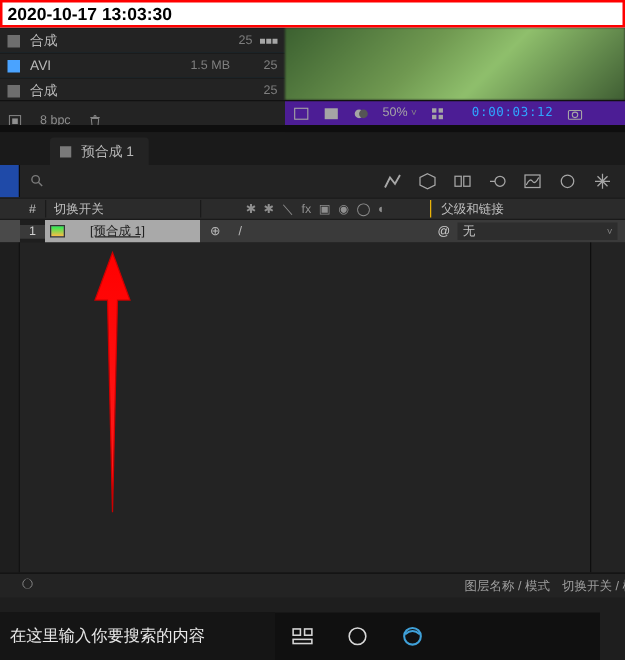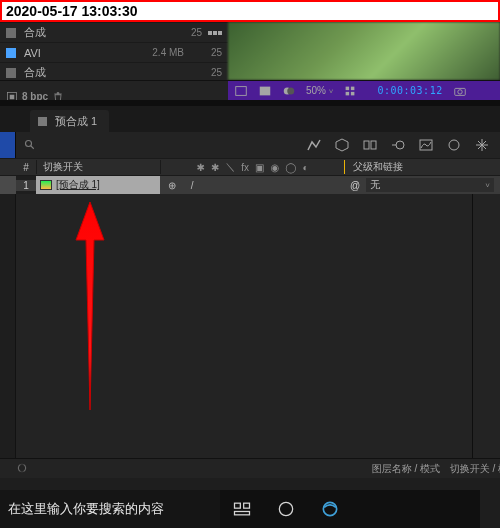--- a/index.html
+++ b/index.html
@@ -18,34 +18,34 @@
   .proj-row .name { flex: 1; color: #b8b8b8; font-size: 11px; }
   .proj-row .meta { color: #7f7f7f; font-size: 10px; margin-right: 10px; }
   .proj-row .rate { width: 22px; text-align: right; color: #7f7f7f; font-size: 10px; }
   .group-icon { width:14px; height:14px; margin-left:auto; display:flex; flex-wrap:wrap; gap:1px; align-items:center; justify-content:center;}
   .group-icon span{ width:4px; height:4px; background:#a6a6a6; display:block;}
 
   
   .viewer { position: absolute; left: 228px; top: 22px; width: 272px; height: 58px; background: linear-gradient(135deg,#3b6030,#6f9850 40%,#8fbf6c 60%,#3f5e33); filter: blur(1px); }
 
   
-  .proj-bar { position: absolute; left: 0; top: 80px; width: 228px; height: 32px; background: #232323; border-top: 1px solid #111; display:flex; align-items:center; gap:4px; padding:0 6px; color:#8e8e8e; font-size:10px;font-weight:bold;}
+  .proj-bar { position: absolute; left: 0; top: 80px; width: 228px; height: 32px; background: #232323; border-top: 1px solid #111; display:flex; align-items:center; gap:14px; padding:0 6px; color:#8e8e8e; font-size:10px;}
   .proj-bar svg, .proj-bar .ico { width:12px; height:12px; }
 
   
   .viewer-bar { position: absolute; left: 228px; top: 80px; width: 272px; height: 20px; background: #4c1d95; border-top:1px solid #111; display:flex; align-items:center; gap:10px; padding:0 6px; color:#a5a5a5; font-size:10px;}
   .viewer-bar .ico { width:14px; height:14px; display:flex; align-items:center; justify-content:center;}
   .viewer-bar .timecode { color:#2fa6ff; font-family: monospace; letter-spacing:0.5px;margin-left:10px;}
   .dropdown-caret { font-size:8px; color:#888; }
 
   
   .dark-strip { position:absolute; left:0; top:100px; width:500px; height:6px; background:#0e0e0e; }
 
   
-  .tabrow { position:absolute; left:0; top:106px; width:500px; height:26px; background:#1a1a1a; display:flex; align-items:flex-end; padding-left:30px;}
+  .tabrow { position:absolute; left:0; top:106px; width:500px; height:26px; background:#1a1a1a; display:flex; align-items:flex-end; padding-left:40px;}
   .tab { background:#232323; height:22px; display:flex; align-items:center; padding:0 12px 0 8px; border-top-left-radius:3px; border-top-right-radius:3px; color:#b8b8b8; gap:6px;}
   .tab .sq { width:9px; height:9px; background:#7a7a7a; }
 
   
   .tlrow { position:absolute; left:0; top:132px; width:500px; height:26px; background:#232323; display:flex; align-items:center; }
   .leftstub { width:16px; height:100%; background:#1f4aa8; border-right:1px solid #0a0a0a; }
   .search { display:flex; align-items:center; width:258px; height:100%; padding-left:8px; color:#7a7a7a; }
   .tlicons { display:flex; align-items:center; gap:12px; margin-left:auto; padding-right:10px; color:#a6a6a6;}
   .tlicons .ico { width:16px; height:16px; display:flex; align-items:center; justify-content:center;}
 
@@ -54,21 +54,21 @@
   .colrow .c-idx { width:16px; text-align:center; background:#2b2b2b; }
   .colrow .c-num { width:20px; text-align:center;}
   .colrow .c-name { width:124px; padding-left:6px; border-left:1px solid #1a1a1a; }
   .colrow .c-switches { width:184px; border-left:1px solid #1a1a1a; display:flex; align-items:center; justify-content:center; gap:6px; color:#8f8f8f;}
   .colrow .c-parent { flex:1; border-left:1px solid #eab308; padding-left:8px;}
 
   
   .layerrow { position:absolute; left:0; top:176px; width:500px; height:18px; display:flex; align-items:center; font-size:10px; }
   .layerrow .c-idx { width:16px; height:100%; background:#4a4a4a; }
   .layerrow .c-num { width:20px; text-align:center; background:#3a3a3a; color:#cfcfcf; }
-  .layerrow .c-name { width:124px; height:100%; background:#a9a9a9; color:#202020; display:flex; align-items:center; gap:4px; padding:4px 4px; }
+  .layerrow .c-name { width:124px; height:100%; background:#a9a9a9; color:#202020; display:flex; align-items:center; gap:20px; padding:4px 4px; }
   .layerrow .c-name .thumb { width:12px; height:10px; background:linear-gradient(#2e5,#fb4); border:1px solid #333; }
   .layerrow .c-name .txt { text-decoration: underline; }
   .layerrow .c-switches { width:184px; height:100%; background:#3a3a3a; display:flex; align-items:center; gap:6px; padding-left:8px; color:#b8b8b8;}
   .layerrow .c-parent { flex:1; height:100%; background:#3a3a3a; display:flex; align-items:center; gap:6px; padding:0 6px;}
   .layerrow .c-parent .pick { color:#d0d0d0; }
   .layerrow .c-parent .sel { flex:1; background:#2d2d2d; height:14px; display:flex; align-items:center; justify-content:space-between; padding:0 4px; color:#c2c2c2;}
 
   
   .tlbody { position:absolute; left:0; top:194px; width:500px; height:264px; background:#232323; }
   .tlbody .leftedge{ position:absolute; left:0; top:0; width:16px; height:100%; background:#1e1e1e; border-right:1px solid #121212;}
@@ -86,37 +86,37 @@
   
   .taskbar { position:absolute; left:0; top:490px; width:480px; height:38px; background:#101010; display:flex; align-items:center; color:#d6d6d6; }
   .taskbar .searchbox { margin-left:0; height:38px; width:220px; display:flex; align-items:center; padding-left:8px; color:#e8e8e8; font-size:13px; background:#151515;}
   .taskbar .tbico { width:44px; height:38px; display:flex; align-items:center; justify-content:center;}
   .taskbar svg { width:20px; height:20px; }
 </style>
 </head>
 <body>
 <div class="root">
 
-  <div class="ts-banner">2020-05-17 13:03:30</div>
+  <div class="ts-banner">2020-10-17 13:03:30</div>
 
   <div class="proj">
     <div class="proj-row">
       <span class="sq folder"></span>
       <span class="name">合成</span>
       <span class="rate">25</span>
       <span class="group-icon">
           <span></span>
           <span></span>
           <span></span>
         </span>
     </div>
     <div class="proj-row">
       <span class="sq avi"></span>
       <span class="name">AVI</span>
-      <span class="meta">2.4 MB</span>
+      <span class="meta">1.5 MB</span>
       <span class="rate">25</span>
     </div>
     <div class="proj-row">
       <span class="sq folder"></span>
       <span class="name">合成</span>
       <span class="rate">25</span>
     </div>
   </div>
 
   <div class="viewer"></div>

